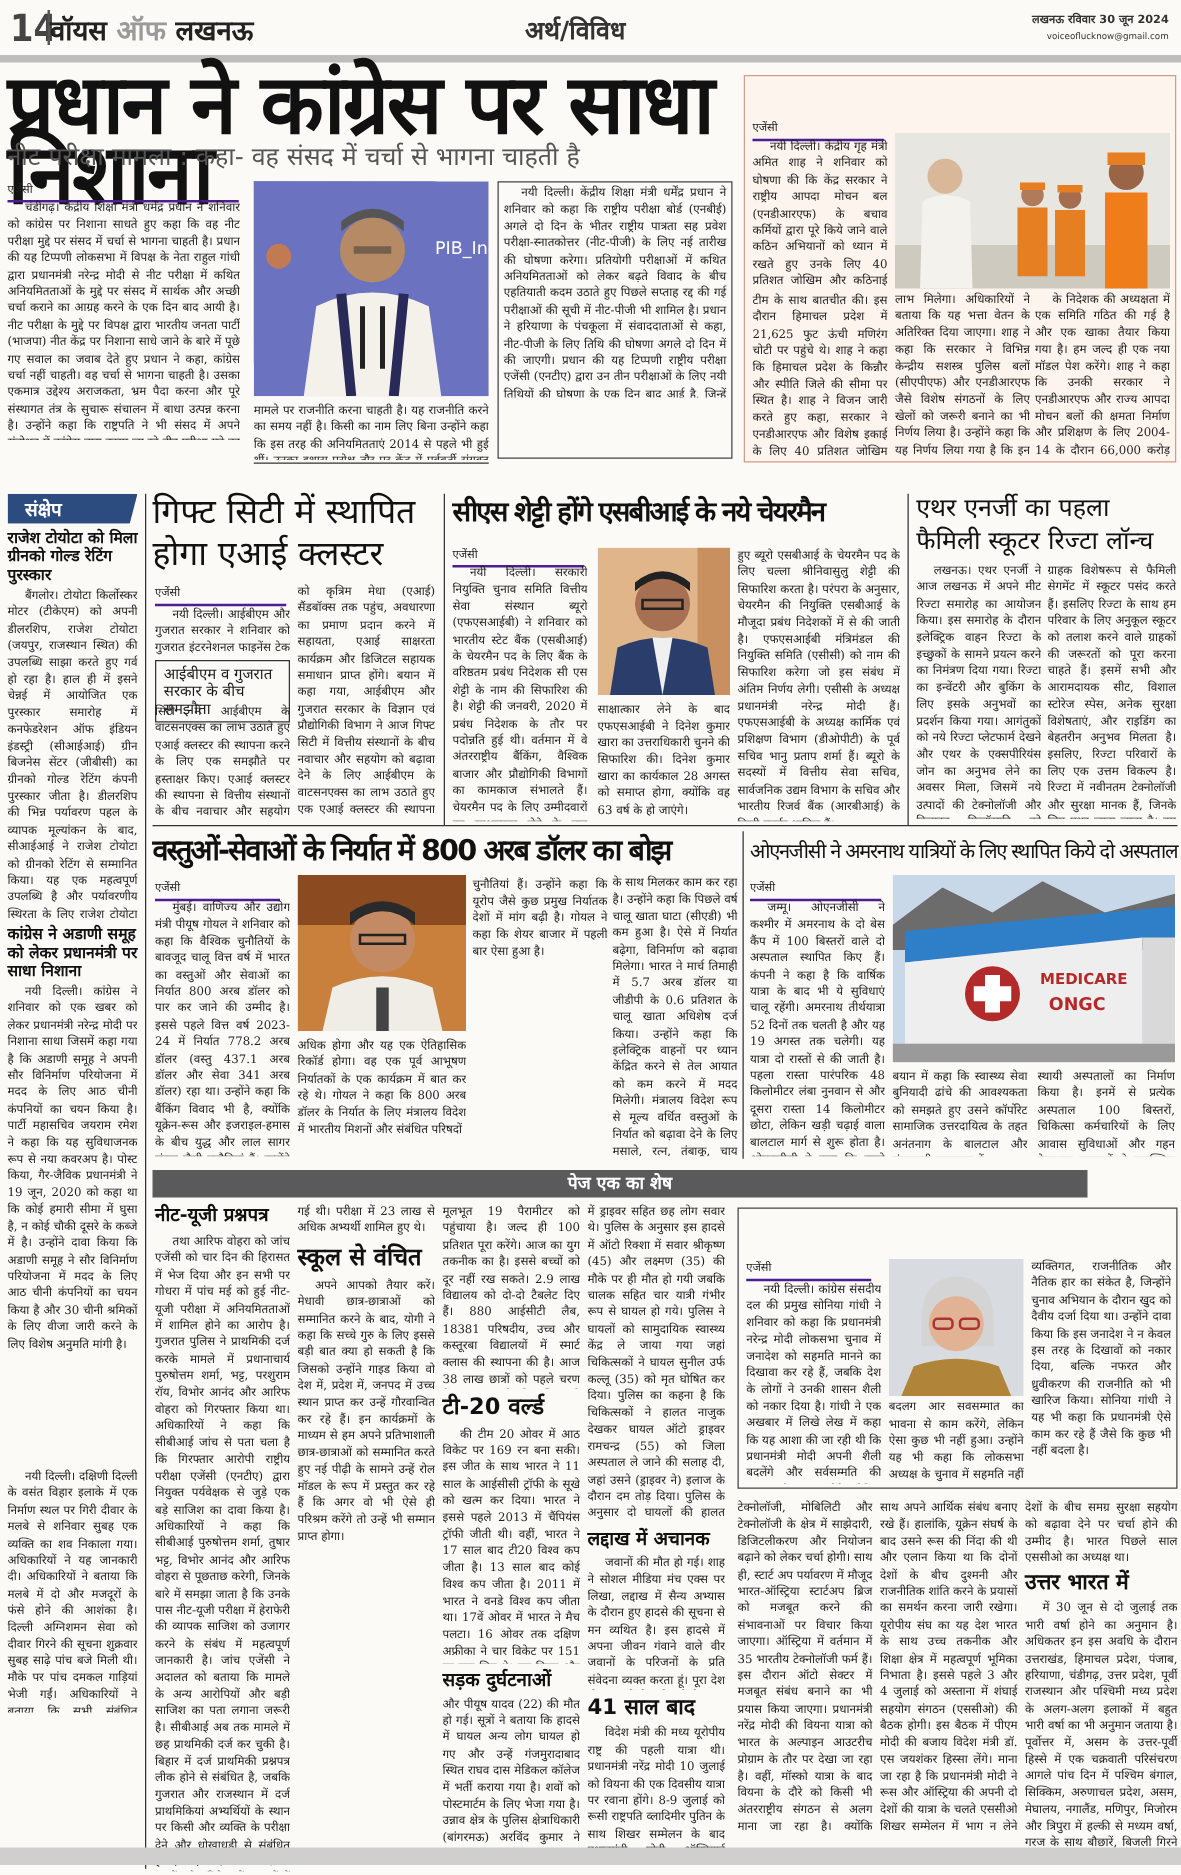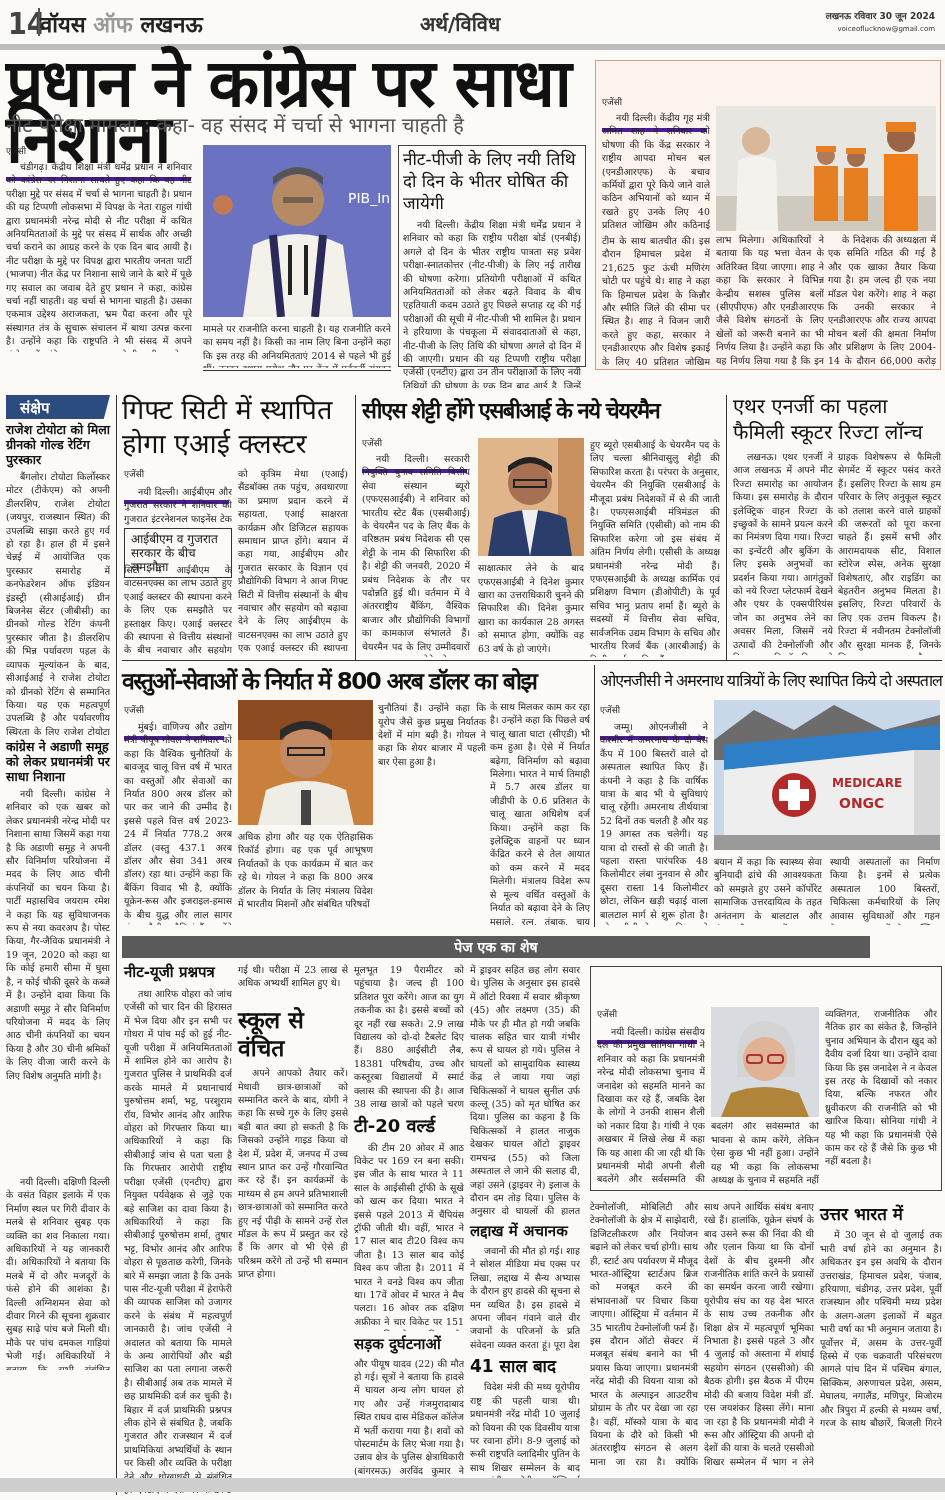--- a/index.html
+++ b/index.html
@@ -7,21 +7,21 @@
 .abs{position:absolute}
 .masthead{left:0;top:0;width:945px;height:44px}
 .pgno{left:8px;top:6px;font:bold 30px "DejaVu Sans Condensed","DejaVu Sans",sans-serif;color:#444}
 .paper{left:40px;top:8px;font:bold 22px "DejaVu Sans",sans-serif;color:#222}
 .paper .mid{color:#9a9a9a}
 .section{left:420px;top:10px;font:bold 20px "DejaVu Sans",sans-serif;color:#333}
 .dateline{right:10px;top:10px;font-size:9px;text-align:right;color:#333;line-height:13px}
 .rule{left:0;top:44px;width:945px;height:6px;background:#bdbdbd}
 .headline{font-family:"DejaVu Sans",sans-serif;font-weight:bold;color:#111;letter-spacing:-1px}
 .sub{font-family:"DejaVu Sans",sans-serif;color:#555}
-.agency{font-size:9px;border-bottom:4px solid #4c1d95;padding-bottom:20px;color:#222}
+.agency{font-size:9px;border-bottom:2px solid #4c1d95;padding-bottom:3px;color:#222}
 .text{font-size:9.4px;line-height:13.4px;text-align:justify;color:#222;overflow:hidden;font-family:"DejaVu Serif",serif}
 .text p{text-indent:14px}
 .photo{overflow:hidden}
 .box{border:1px solid #444}
 .redbox{border:1.5px solid #d49a8a;background:#fdf4ee}
 .vline{width:1px;background:#333}
 .banner{background:#5a5a5a;color:#fff;text-align:center;font-size:14px;font-weight:bold;line-height:22px}
 .sankshep{background:#2c4b7e;color:#fff;font-weight:bold;font-size:15px;padding:2px 14px;clip-path:polygon(0 0,100% 0,94% 100%,0 100%)}
 .smallhead{font-weight:bold;color:#111;line-height:1.2}
 .pill{border:1px solid #333;font-weight:normal;font-size:12px;padding:3px 6px}
@@ -64,21 +64,20 @@
     <circle cx="20" cy="60" r="10" fill="#e67e22" opacity=".7"></circle>
     <text x="145" y="58" font-size="14" fill="#fff" font-family="DejaVu Sans">PIB_India</text>
   </svg>
 </div>
 <div class="abs text" style="left:203px;top:322px;width:188px;height:46px">
     <p style="text-indent:0">मामले पर राजनीति करना चाहती है। यह राजनीति करने का समय नहीं है। किसी का नाम लिए बिना उन्होंने कहा कि इस तरह की अनियमितताएं 2014 से पहले भी हुई थीं। उनका इशारा परोक्ष तौर पर केंद्र में पूर्ववर्ती संयुक्त प्रगतिशील गठबंधन (संप्रग) सरकार की ओर था। उन्होंने कहा, मैं इसे जायज नहीं ठहरा सकता।</p>
   </div>
 <div class="abs" style="left:203px;top:370px;width:188px;height:1px;background:#333"></div>
 
 <div class="abs box" style="left:398px;top:145px;width:188px;height:222px;background:#fbfaf6">
-  <div class="smallhead" style="padding:2px 4px;font-size:17px;line-height:22px;font-weight:normal">नीट-पीजी के लिए नयी तिथि दो दिन के भीतर घोषित की जायेगी</div>
   <div class="text" style="padding:2px 4px;height:172px">
       <p>नयी दिल्ली। केंद्रीय शिक्षा मंत्री धर्मेंद्र प्रधान ने शनिवार को कहा कि राष्ट्रीय परीक्षा बोर्ड (एनबीई) अगले दो दिन के भीतर राष्ट्रीय पात्रता सह प्रवेश परीक्षा-स्नातकोत्तर (नीट-पीजी) के लिए नई तारीख की घोषणा करेगा। प्रतियोगी परीक्षाओं में कथित अनियमितताओं को लेकर बढ़ते विवाद के बीच एहतियाती कदम उठाते हुए पिछले सप्ताह रद्द की गई परीक्षाओं की सूची में नीट-पीजी भी शामिल है। प्रधान ने हरियाणा के पंचकूला में संवाददाताओं से कहा, नीट-पीजी के लिए तिथि की घोषणा अगले दो दिन में की जाएगी। प्रधान की यह टिप्पणी राष्ट्रीय परीक्षा एजेंसी (एनटीए) द्वारा उन तीन परीक्षाओं के लिए नयी तिथियों की घोषणा के एक दिन बाद आई है, जिन्हें रद्द कर दिया गया था। विश्वविद्यालय अनुदान आयोग-राष्ट्रीय पात्रता परीक्षा (यूजीसी-नेट) परीक्षा 18 जून को आयोजित की गई थी, लेकिन एक दिन बाद इसे रद्द कर दिया गया था। यह परीक्षा अब नए सिरे से 21 अगस्त से चार सितंबर तक आयोजित की जाएगी। शिक्षा मंत्रालय को सूचना मिली थी कि परीक्षा की शुचिता से समझौता किया गया है।</p>
     </div>
 </div>
 
 <div class="abs redbox" style="left:595px;top:60px;width:346px;height:310px">
   <div class="abs agency" style="left:6px;top:34px;width:105px">एजेंसी</div>
   <div class="abs text" style="left:6px;top:50px;width:108px;height:120px">
       <p>नयी दिल्ली। केंद्रीय गृह मंत्री अमित शाह ने शनिवार को घोषणा की कि केंद्र सरकार ने राष्ट्रीय आपदा मोचन बल (एनडीआरएफ) के बचाव कर्मियों द्वारा पूरे किये जाने वाले कठिन अभियानों को ध्यान में रखते हुए उनके लिए 40 प्रतिशत जोखिम और कठिनाई भत्ते को मंजूरी दी है। उन्होंने एनडीआरएफ के 35 दस्तावेजों और आपदा राहत बल की एक टीम के साथ बातचीत की। इस दौरान हिमाचल प्रदेश में 21,625 फुट ऊंची मणिरंग चोटी पर पहुंचे थे। शाह ने कहा कि हिमाचल प्रदेश के किन्नौर और स्पीति जिले की सीमा पर स्थित है। शाह ने विजन जारी करते हुए कहा, सरकार ने एनडीआरएफ और विशेष इकाई के लिए 40 प्रतिशत जोखिम और कठिनाई भत्ते को मंजूरी दी है। यह लंबे समय से लंबित मांग थी, बलके सभी 16,000 कर्मियों को इसका</p>
     </div>
@@ -233,21 +232,21 @@
 <div class="abs" style="left:124px;top:963px;width:108px">
   <div class="smallhead" style="font-size:15px">नीट-यूजी प्रश्नपत्र</div>
   <div class="text" style="height:510px;margin-top:6px">
       <p>तथा आरिफ वोहरा को जांच एजेंसी को चार दिन की हिरासत में भेज दिया और इन सभी पर गोधरा में पांच मई को हुई नीट-यूजी परीक्षा में अनियमितताओं में शामिल होने का आरोप है। गुजरात पुलिस ने प्राथमिकी दर्ज करके मामले में प्रधानाचार्य पुरुषोत्तम शर्मा, भट्ट, परशुराम रॉय, विभोर आनंद और आरिफ वोहरा को गिरफ्तार किया था। अधिकारियों ने कहा कि सीबीआई जांच से पता चला है कि गिरफ्तार आरोपी राष्ट्रीय परीक्षा एजेंसी (एनटीए) द्वारा नियुक्त पर्यवेक्षक से जुड़े एक बड़े साजिश का दावा किया है। अधिकारियों ने कहा कि सीबीआई पुरुषोत्तम शर्मा, तुषार भट्ट, विभोर आनंद और आरिफ वोहरा से पूछताछ करेगी, जिनके बारे में समझा जाता है कि उनके पास नीट-यूजी परीक्षा में हेराफेरी की व्यापक साजिश को उजागर करने के संबंध में महत्वपूर्ण जानकारी है। जांच एजेंसी ने अदालत को बताया कि मामले के अन्य आरोपियों और बड़ी साजिश का पता लगाना जरूरी है। सीबीआई अब तक मामले में छह प्राथमिकी दर्ज कर चुकी है। बिहार में दर्ज प्राथमिकी प्रश्नपत्र लीक होने से संबंधित है, जबकि गुजरात और राजस्थान में दर्ज प्राथमिकियां अभ्यर्थियों के स्थान पर किसी और व्यक्ति के परीक्षा देने और धोखाधड़ी से संबंधित हैं। एनटीए ने देश भर के 571 शहरों और विदेश में 14 केंद्रों पर 4,750 केंद्र पर पांच मई को नीट-यूजी परीक्षा आयोजित की थी।</p>
     </div>
 </div>
 <div class="abs" style="left:238px;top:963px;width:110px">
   <div class="text" style="height:28px;text-indent:0">
       <p style="text-indent:0">गई थी। परीक्षा में 23 लाख से अधिक अभ्यर्थी शामिल हुए थे।</p>
     </div>
-  <div class="smallhead" style="font-size:23px;margin-top:16px">स्कूल से वंचित</div>
+  <div class="smallhead" style="font-size:19px;margin-top:4px">स्कूल से वंचित</div>
   <div class="text" style="height:465px;margin-top:4px">
       <p>अपने आपको तैयार करें। मेधावी छात्र-छात्राओं को सम्मानित करने के बाद, योगी ने कहा कि सच्चे गुरु के लिए इससे बड़ी बात क्या हो सकती है कि जिसको उन्होंने गाइड किया वो देश में, प्रदेश में, जनपद में उच्च स्थान प्राप्त कर उन्हें गौरवान्वित कर रहे हैं। इन कार्यक्रमों के माध्यम से हम अपने प्रतिभाशाली छात्र-छात्राओं को सम्मानित करते हुए नई पीढ़ी के सामने उन्हें रोल मॉडल के रूप में प्रस्तुत कर रहे हैं कि अगर वो भी ऐसे ही परिश्रम करेंगे तो उन्हें भी सम्मान प्राप्त होगा।</p>
     </div>
 </div>
 <div class="abs" style="left:354px;top:963px;width:110px">
   <div class="text" style="height:148px">
       <p style="text-indent:0">मूलभूत 19 पैरामीटर को पहुंचाया है। जल्द ही 100 प्रतिशत पूरा करेंगे। आज का युग तकनीक का है। इससे बच्चों को दूर नहीं रख सकते। 2.9 लाख विद्यालय को दो-दो टैबलेट दिए हैं। 880 आईसीटी लैब, 18381 परिषदीय, उच्च और कस्तूरबा विद्यालयों में स्मार्ट क्लास की स्थापना की है। आज 38 लाख छात्रों को पहले चरण में 1200 रुपये की राशि जारी की गई। दूसरे चरण में बचे छात्रों को भी जुलाई में यह राशि भेजेंगे।</p>
     </div>
   <div class="smallhead" style="font-size:18px;margin-top:4px">टी-20 वर्ल्ड</div>
   <div class="text" style="height:190px;margin-top:4px">
@@ -295,19 +294,22 @@
     </div>
 </div>
 
 <div class="abs text" style="left:590px;top:1200px;width:108px;height:265px">
     <p style="text-indent:0">टेक्नोलॉजी, मोबिलिटी और टेक्नोलॉजी के क्षेत्र में साझेदारी, डिजिटलीकरण और नियोजन बढ़ाने को लेकर चर्चा होगी। साथ ही, स्टार्ट अप पर्यावरण में मौजूद भारत-ऑस्ट्रिया स्टार्टअप ब्रिज को मजबूत करने की संभावनाओं पर विचार किया जाएगा। ऑस्ट्रिया में वर्तमान में 35 भारतीय टेक्नोलॉजी फर्म हैं। इस दौरान ऑटो सेक्टर में मजबूत संबंध बनाने का भी प्रयास किया जाएगा। प्रधानमंत्री नरेंद्र मोदी की वियना यात्रा को भारत के अल्पाइन आउटरीच प्रोग्राम के तौर पर देखा जा रहा है। वहीं, मॉस्को यात्रा के बाद वियना के दौरे को किसी भी अंतरराष्ट्रीय संगठन से अलग माना जा रहा है। क्योंकि ऑस्ट्रिया तटस्थ है और मध्य यूरोप में शामिल होने के बाद भी यह अमेरिका के नेतृत्व वाले उत्तरी अटलांटिक संधि संगठन नाटो का सदस्य नहीं है और यूक्रेन संघर्ष के दौरान उसने मास्को के</p>
   </div>
 <div class="abs text" style="left:704px;top:1200px;width:110px;height:265px">
     <p style="text-indent:0">साथ अपने आर्थिक संबंध बनाए रखे हैं। हालांकि, यूक्रेन संघर्ष के बाद उसने रूस की निंदा की थी और एलान किया था कि दोनों देशों के बीच दुश्मनी और राजनीतिक शांति करने के प्रयासों का समर्थन करना जारी रखेगा। यूरोपीय संघ का यह देश भारत के साथ उच्च तकनीक और शिक्षा क्षेत्र में महत्वपूर्ण भूमिका निभाता है। इससे पहले 3 और 4 जुलाई को अस्ताना में शंघाई सहयोग संगठन (एससीओ) की बैठक होगी। इस बैठक में पीएम मोदी की बजाय विदेश मंत्री डॉ. एस जयशंकर हिस्सा लेंगे। माना जा रहा है कि प्रधानमंत्री मोदी ने रूस और ऑस्ट्रिया की अपनी दो देशों की यात्रा के चलते एससीओ शिखर सम्मेलन में भाग न लेने का फैसला किया है। एससीओ शिखर सम्मेलन में अफगानिस्तान के हालात, यूक्रेन संघर्ष और एससीओ सदस्य</p>
   </div>
 <div class="abs" style="left:820px;top:1200px;width:122px">
+  <div class="text" style="height:52px">
+      <p style="text-indent:0">देशों के बीच समग्र सुरक्षा सहयोग को बढ़ावा देने पर चर्चा होने की उम्मीद है। भारत पिछले साल एससीओ का अध्यक्ष था।</p>
+    </div>
   <div class="smallhead" style="font-size:17px;margin-top:4px">उत्तर भारत में</div>
   <div class="text" style="height:200px;margin-top:4px">
       <p>में 30 जून से दो जुलाई तक भारी वर्षा होने का अनुमान है। अधिकतर इन इस अवधि के दौरान उत्तराखंड, हिमाचल प्रदेश, पंजाब, हरियाणा, चंडीगढ़, उत्तर प्रदेश, पूर्वी राजस्थान और पश्चिमी मध्य प्रदेश के अलग-अलग इलाकों में बहुत भारी वर्षा का भी अनुमान जताया है। पूर्वोत्तर में, असम के उत्तर-पूर्वी हिस्से में एक चक्रवाती परिसंचरण आगले पांच दिन में पश्चिम बंगाल, सिक्किम, अरुणाचल प्रदेश, असम, मेघालय, नगालैंड, मणिपुर, मिजोरम और त्रिपुरा में हल्की से मध्यम वर्षा, गरज के साथ बौछारें, बिजली गिरने तथा कुछ स्थानों पर भारी से बहुत भारी वर्षा लाएगा।</p>
     </div>
 </div>
 
 <div class="abs" style="left:0;top:1478px;width:945px;height:14px;background:#cfcfcf"></div>
 
 </body></html>

